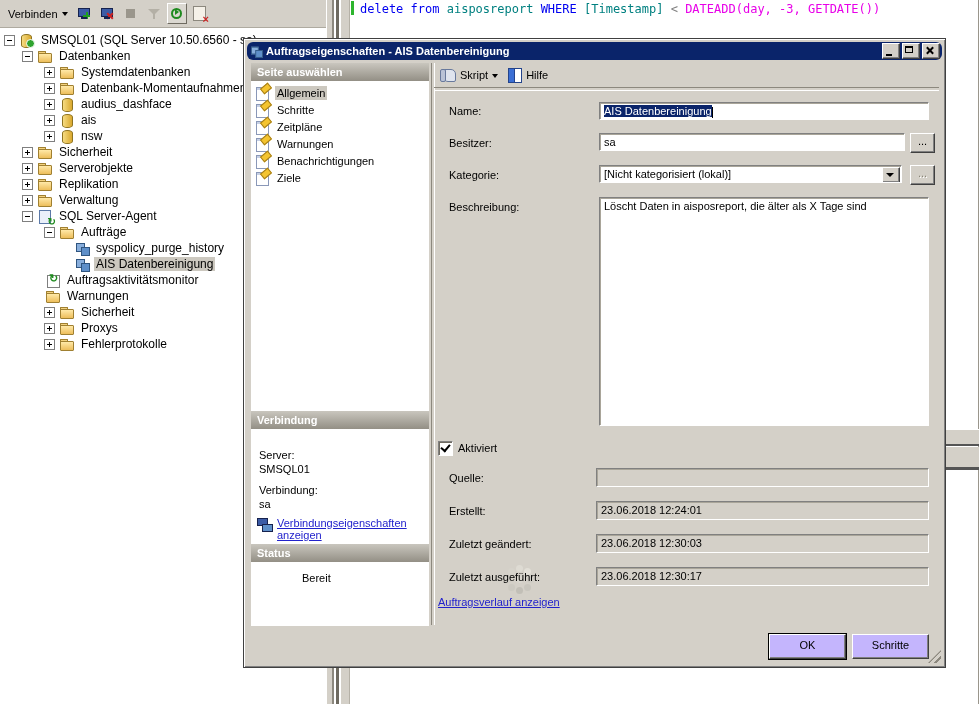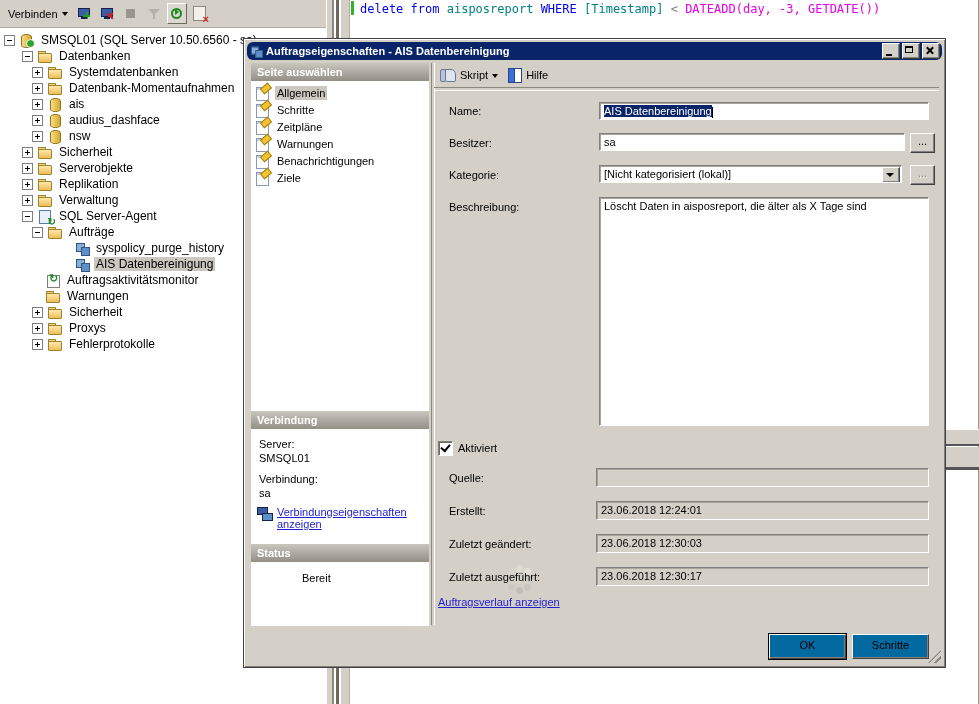--- a/index.html
+++ b/index.html
@@ -29,21 +29,21 @@
   .funnel::before{content:'';position:absolute;left:1px;top:1px;border-left:6px solid transparent;
                   border-right:6px solid transparent;border-top:6px solid #B4B0A6;}
   .funnel::after{content:'';position:absolute;left:6px;top:6px;width:2px;height:5px;background:#B4B0A6;}
   .refresh{width:11px;height:11px;border:2px solid #1F8A1F;border-radius:50%;box-sizing:border-box;position:relative;}
   .refresh::after{content:'';position:absolute;right:-2px;top:-1px;border:3px solid transparent;border-left:4px solid #1F8A1F;}
   .scripterr{width:11px;height:13px;background:#F5F1E8;border:1px solid #8c887e;position:relative;}
   .scripterr::after{content:'×';position:absolute;right:-4px;bottom:-5px;color:#CC2222;font-weight:bold;font-size:11px;}
   
   .tree{padding-top:4px;font-size:12px;}
   .trow{height:16px;display:flex;align-items:center;white-space:nowrap;}
-  .p0{padding-left:4px}.p1{padding-left:22px}.p2{padding-left:32px}.p2n{padding-left:46px}.p3n{padding-left:75px}
+  .p0{padding-left:4px}.p1{padding-left:22px}.p2{padding-left:44px}.p2n{padding-left:46px}.p3n{padding-left:75px}
   .tw{width:9px;height:9px;border:1px solid #7f7f7f;background:#fff;position:relative;margin-right:5px;flex:none;box-sizing:content-box;}
   .tw::before{content:'';position:absolute;left:2px;top:4px;width:5px;height:1px;background:#000;}
   .tw.plus::after{content:'';position:absolute;left:4px;top:2px;width:1px;height:5px;background:#000;}
   .ico{width:16px;height:15px;position:relative;flex:none;margin-right:3px;}
   .ico.folder::after{content:'';position:absolute;left:0;top:4px;width:12px;height:8px;
      background:linear-gradient(#FFE9A8,#EDBE5B);border:1px solid #A08031;border-radius:1px;}
   .ico.folder::before{content:'';position:absolute;left:0;top:2px;width:6px;height:3px;background:#F3D27E;
      border:1px solid #A08031;border-bottom:0;border-radius:1px 1px 0 0;}
   .ico.db::after{content:'';position:absolute;left:2px;top:1px;width:9px;height:12px;
      background:linear-gradient(90deg,#F6DC82,#D9A82E);border:1px solid #8F7422;border-radius:5px/3px;}
@@ -123,21 +123,21 @@
       border-color:#808080 #fff #fff #808080;box-shadow:inset 1px 1px 0 #6e6a60;}
   .cb::after{content:'';position:absolute;left:2px;top:2px;width:7px;height:4px;border-left:2px solid #000;
              border-bottom:2px solid #000;transform:rotate(-50deg);}
   a.lnk{color:#2222CC;text-decoration:underline;cursor:pointer;}
   .srv-ico{width:17px;height:15px;position:relative;flex:none;}
   .srv-ico::before{content:'';position:absolute;left:0;top:1px;width:9px;height:6px;background:#3B5BA5;border:1px solid #16224E;}
   .srv-ico::after{content:'';position:absolute;left:5px;top:7px;width:9px;height:6px;background:#5E8FC9;border:1px solid #16224E;}
   .spin{position:absolute;left:272px;top:537px;width:7px;height:7px;border-radius:50%;background:#DAD7CF;
         box-shadow:11px 0 0 #CFCCC4,8px 8px 0 #C8C5BD,0 11px 0 #C2BFB7,-8px 8px 0 #CCC9C1,
                    -11px 0 0 #D2CFC7,-8px -8px 0 #D6D3CB,0 -11px 0 #DEDBD3,8px -8px 0 #E2DFD7;}
-  .btn{position:absolute;width:75px;height:23px;background:#0369a1;border:1px solid;
+  .btn{position:absolute;width:75px;height:23px;background:#c4b5fd;border:1px solid;
        border-color:#fff #404040 #404040 #fff;box-shadow:inset -1px -1px 0 #808080;
        text-align:center;line-height:21px;font-size:11px;}
   .btn.default{box-shadow:inset -1px -1px 0 #808080,0 0 0 1px #000;}
   .grip{position:absolute;right:4px;bottom:4px;width:13px;height:13px;
         background:repeating-linear-gradient(135deg,transparent 0 3px,#8c887e 3px 5px);
         clip-path:polygon(100% 0,100% 100%,0 100%);}
   .split-b{position:absolute;left:336px;top:668px;width:3px;height:36px;background:#6e6a60;}
 </style>
 </head>
 <body>
@@ -188,26 +188,26 @@
         <span class="lbl">Systemdatenbanken</span>
       </div>
     <div class="trow p2">
         <span class="tw plus"></span>
         <span class="ico folder"></span>
         <span class="lbl">Datenbank-Momentaufnahmen</span>
       </div>
     <div class="trow p2">
         <span class="tw plus"></span>
         <span class="ico db"></span>
+        <span class="lbl">audius_dashface</span>
+      </div>
+    <div class="trow p2">
+        <span class="tw plus"></span>
+        <span class="ico db"></span>
         <span class="lbl">ais</span>
-      </div>
-    <div class="trow p2">
-        <span class="tw plus"></span>
-        <span class="ico db"></span>
-        <span class="lbl">audius_dashface</span>
       </div>
     <div class="trow p2">
         <span class="tw plus"></span>
         <span class="ico db"></span>
         <span class="lbl">nsw</span>
       </div>
     <div class="trow p1">
         <span class="tw plus"></span>
         <span class="ico folder"></span>
         <span class="lbl">Sicherheit</span>
@@ -316,21 +316,21 @@
         <span class="nlbl">Benachrichtigungen</span>
       </div>
     <div class="nav-item">
         <span class="pg"></span>
         <span class="nlbl">Ziele</span>
       </div>
   </div>
 
   <div class="sec" style="top:372px;">Verbindung</div>
   <div class="white-box" style="top:390px;height:115px;">
-    <div style="padding:9px 0 0 8px;">Server:</div>
+    <div style="padding:20px 0 0 8px;">Server:</div>
     <div style="padding:2px 0 0 8px;">SMSQL01</div>
     <div style="padding:9px 0 0 8px;">Verbindung:</div>
     <div style="padding:2px 0 0 8px;">sa</div>
     <div style="display:flex;padding:7px 0 0 6px;gap:3px;">
       <span class="srv-ico"></span>
       <span>
         <a class="lnk"><span>Verbindungseigenschaften</span><br><span>anzeigen</span></a>
       </span>
     </div>
   </div>

